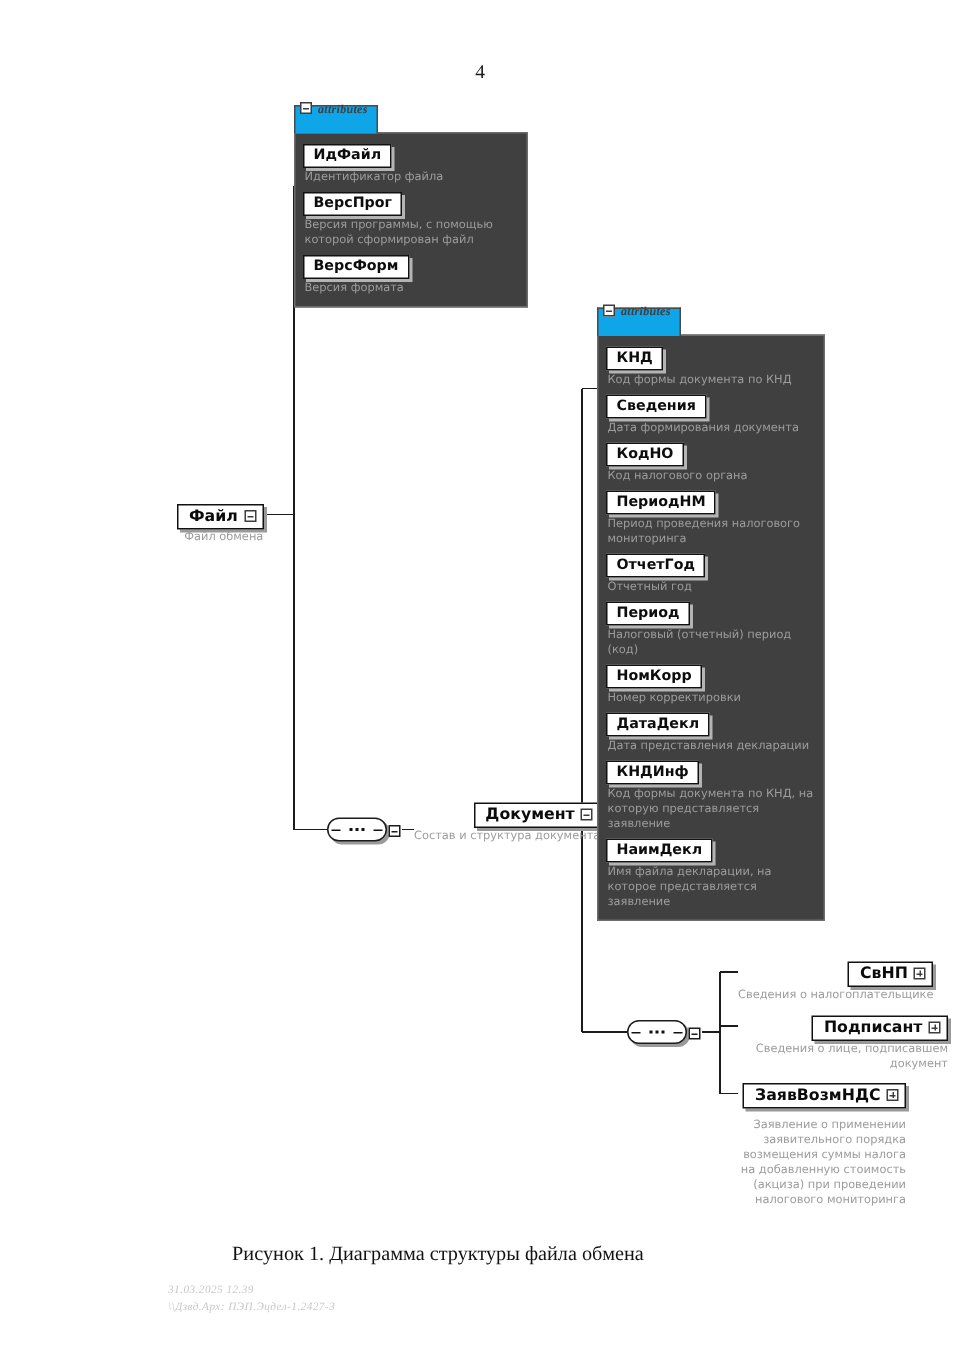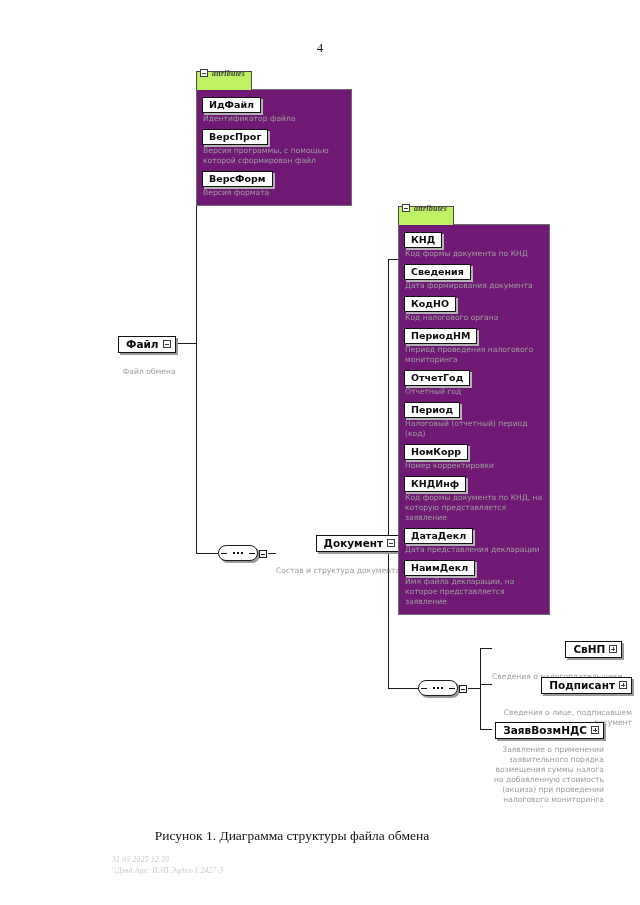--- a/index.html
+++ b/index.html
@@ -25,21 +25,21 @@
   
   .diagram { position: absolute; top: 0; left: 0; width: 640px; height: 820px; }
   .diagram svg { position: absolute; top: 0; left: 0; }
 
   
   .attr-panel { position: absolute; }
   .attr-tab {
     display: inline-flex; align-items: center; gap: 4px;
     border: 1px solid #4a4a4a;
     border-bottom: none;
-    background: #bef264;
+    background: #0ea5e9;
     padding: 1px 6px 17px 3px;
     position: relative; z-index: 3;
     height: 13px;
   }
   .attr-tab-label {
     font-family: "Liberation Serif", serif;
     font-style: italic; font-weight: bold;
     font-size: 8px; color: #3d3d3d;
     letter-spacing: .2px;
   }
@@ -53,21 +53,21 @@
   .minus-box::before, .plus-box::before {
     content: ""; position: absolute;
     left: 1px; right: 1px; top: 3px; height: 1px; background: #3d3d3d;
   }
   .plus-box::after {
     content: ""; position: absolute;
     top: 1px; bottom: 1px; left: 3px; width: 1px; background: #3d3d3d;
   }
   .attr-body {
     border: 1px solid #6d6d6d;
-    background: #701a75;
+    background: #404040;
     margin-top: -1px;
     padding: 4px 5px 5px 5px;
     position: relative; z-index: 2;
   }
 
   
   .attr-row { margin-bottom: 1px; }
   .attr-chip {
     display: inline-block;
     border: 1px solid #111;
@@ -98,21 +98,21 @@
     height: 17px;
   }
   .node-label {
     font-size: 10.5px; font-weight: bold; color: #0b0b0b;
     font-family: "DejaVu Sans", sans-serif;
     white-space: nowrap;
   }
   .node-desc {
     font-size: 7.6px; line-height: 10px;
     color: #9c9c9c;
-    margin-top: 14px;
+    margin-top: 0;
     font-family: "DejaVu Sans", sans-serif;
   }
 
   
   .seq {
     position: absolute;
     width: 40px; height: 16px;
     border: 1px solid #1c1c1c;
     border-radius: 8px;
     background: #ffffff;
@@ -272,26 +272,26 @@
         </div>
         <div class="attr-row">
           <span class="attr-chip">Период</span>
           <div class="attr-desc">Налоговый (отчетный) период (код)</div>
         </div>
         <div class="attr-row">
           <span class="attr-chip">НомКорр</span>
           <div class="attr-desc">Номер корректировки</div>
         </div>
         <div class="attr-row">
+          <span class="attr-chip">ДатаДекл</span>
+          <div class="attr-desc">Дата представления декларации</div>
+        </div>
+        <div class="attr-row">
           <span class="attr-chip">КНДИнф</span>
           <div class="attr-desc">Код формы документа по КНД, на которую представляется заявление</div>
-        </div>
-        <div class="attr-row">
-          <span class="attr-chip">ДатаДекл</span>
-          <div class="attr-desc">Дата представления декларации</div>
         </div>
         <div class="attr-row">
           <span class="attr-chip">НаимДекл</span>
           <div class="attr-desc">Имя файла декларации, на которое представляется заявление</div>
         </div>
 
       </div>
     </div>
 
     <div class="seq" style="left:418px; top:680px;">

